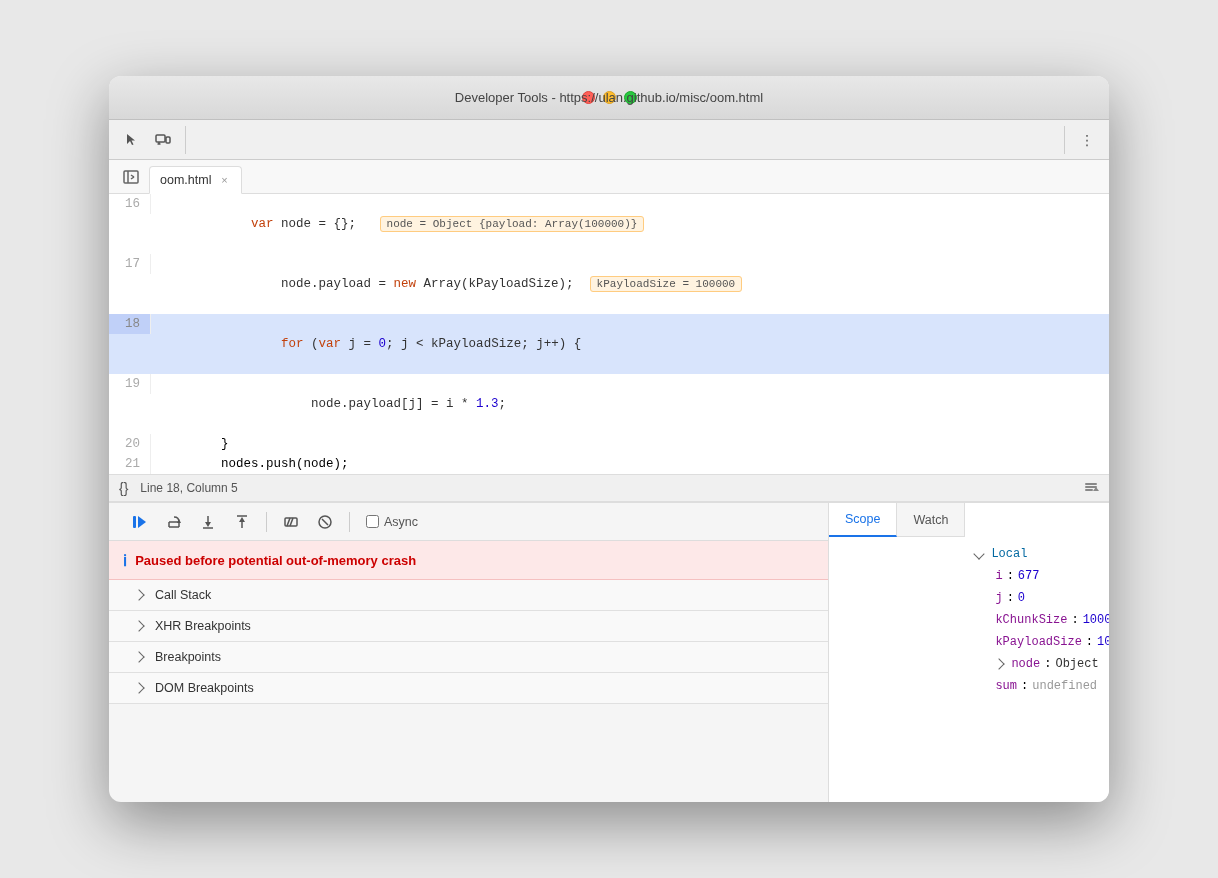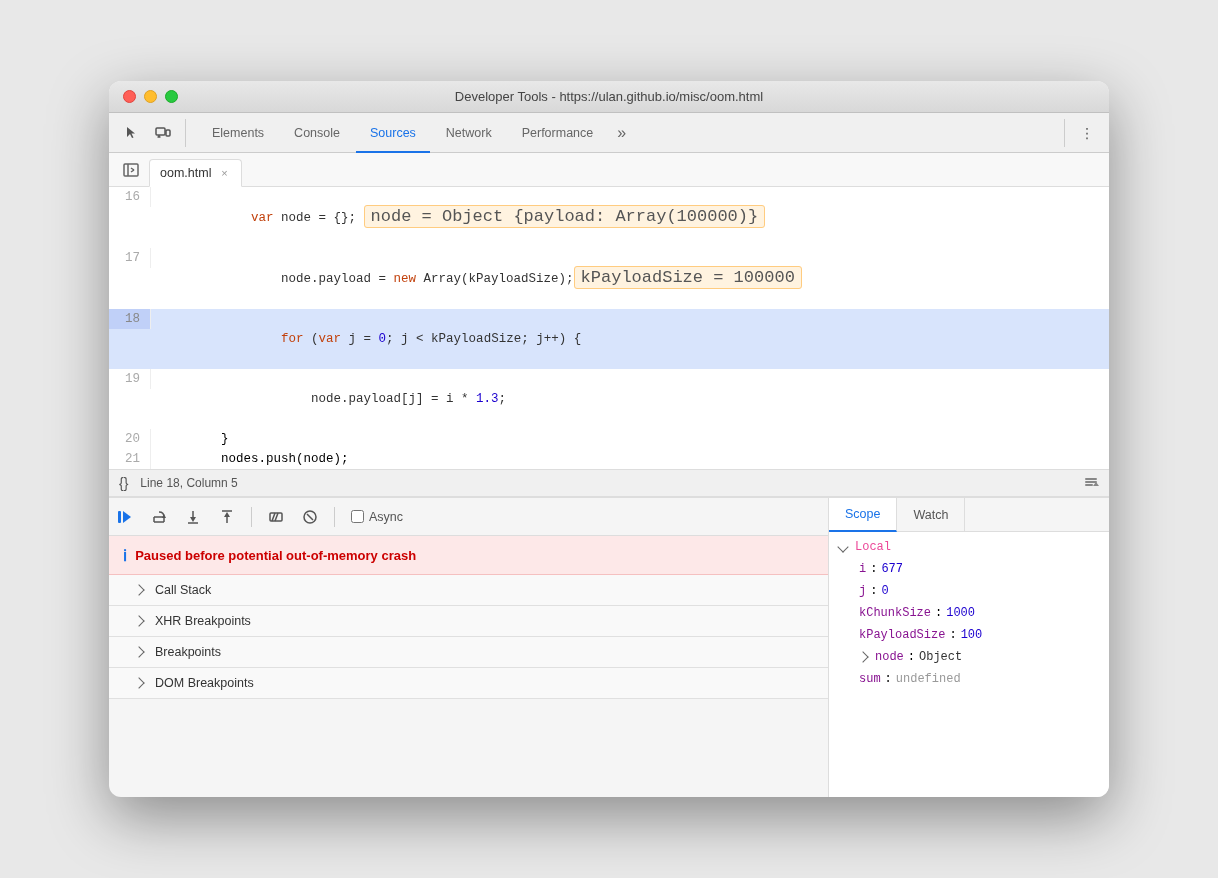--- a/index.html
+++ b/index.html
@@ -14,26 +14,27 @@
     .window {
       width: 1000px;
       background: #f5f5f5;
       border-radius: 12px;
       box-shadow: 0 20px 60px rgba(0,0,0,0.4);
       overflow: hidden;
     }
     
     .titlebar {
       background: linear-gradient(to bottom, #e8e8e8, #d8d8d8);
-      height: 32px;
+      height: 44px;
       display: flex;
       align-items: center;
       padding: 0 14px;
       border-bottom: 1px solid #c0c0c0;
       position: relative;
+      justify-content: center;
     }
     .traffic-lights {
       display: flex;
       gap: 8px;
       align-items: center;
     }
     .traffic-light {
       width: 13px;
       height: 13px;
       border-radius: 50%;
@@ -208,22 +209,23 @@
     }
     .kw { color: #c2410c; }
     .fn { color: #333; }
     .num { color: #1c00cf; }
     
     .tooltip-inline {
       background: #fff3e0;
       border: 1px solid #ffcc80;
       border-radius: 3px;
       padding: 1px 6px;
-      font-size: 17px;
+      font-size: 11px;
       color: #555;
+      margin-left: 16px;
       white-space: nowrap;
     }
     
     .status-bar {
       background: #f0f0f0;
       border-top: 1px solid #ddd;
       border-bottom: 1px solid #ddd;
       height: 28px;
       display: flex;
       align-items: center;
@@ -254,21 +256,21 @@
       flex-direction: column;
       overflow: hidden;
     }
     
     .debug-toolbar {
       background: #f5f5f5;
       border-bottom: 1px solid #ddd;
       height: 38px;
       display: flex;
       align-items: center;
-      padding: 0 2px;
+      padding: 0 17px;
       gap: 6px;
     }
     .debug-btn {
       width: 28px;
       height: 28px;
       display: flex;
       align-items: center;
       justify-content: center;
       cursor: pointer;
       color: #555;
@@ -320,21 +322,21 @@
       font-size: 12.5px;
       color: #333;
       cursor: pointer;
       background: #f9f9f9;
     }
     
     .right-panel {
       width: 280px;
       background: #fff;
       display: flex;
-      flex-direction: column;
+      flex-direction: row;
       overflow: hidden;
     }
     .scope-tabs {
       display: flex;
       border-bottom: 1px solid #ddd;
       background: #f5f5f5;
       height: 34px;
     }
     .scope-tab {
       padding: 0 16px;
@@ -359,24 +361,25 @@
       overflow-y: auto;
       flex: 1;
     }
     .scope-group {
       margin-bottom: 4px;
     }
     .scope-group-header {
       display: flex;
       align-items: center;
       gap: 4px;
-      color: #ec4899;
+      color: #0369a1;
       font-weight: 500;
       margin-bottom: 4px;
       cursor: pointer;
+      margin-top: 36px;
     }
     .scope-row {
       padding: 2px 0 2px 20px;
       display: flex;
       align-items: center;
       gap: 4px;
       line-height: 1.5;
     }
     .scope-key { color: #881391; }
     .scope-val { color: #1c00cf; }
@@ -423,38 +426,20 @@
         </svg>
       </button>
       <button class="toolbar-icon-btn" title="Toggle device mode">
         <svg width="16" height="16" viewBox="0 0 16 16" fill="none">
           <rect x="1" y="3" width="9" height="7" rx="1" stroke="#555" stroke-width="1.5" fill="none"></rect>
           <rect x="11" y="5" width="4" height="6" rx="1" stroke="#555" stroke-width="1.5" fill="none"></rect>
           <line x1="4" y1="10" x2="4" y2="12" stroke="#555" stroke-width="1.5"></line>
           <line x1="2.5" y1="12" x2="5.5" y2="12" stroke="#555" stroke-width="1.5"></line>
         </svg>
       </button>
-    </div>
-    <div class="tabs">
-      <div class="tab">
-        <span>Elements</span>
-      </div>
-      <div class="tab">
-        <span>Console</span>
-      </div>
-      <div class="tab active">
-        <span>Sources</span>
-      </div>
-      <div class="tab">
-        <span>Network</span>
-      </div>
-      <div class="tab">
-        <span>Performance</span>
-      </div>
-      <div class="tab-more">»</div>
     </div>
     <div class="toolbar-end">
       <button class="toolbar-icon-btn">⋮</button>
     </div>
   </div>
 
   <div class="file-tabbar">
     <div class="sidebar-toggle">
       <svg width="16" height="14" viewBox="0 0 16 14" fill="none">
         <rect x="1" y="1" width="14" height="12" rx="1" stroke="#666" stroke-width="1.5" fill="none"></rect>

